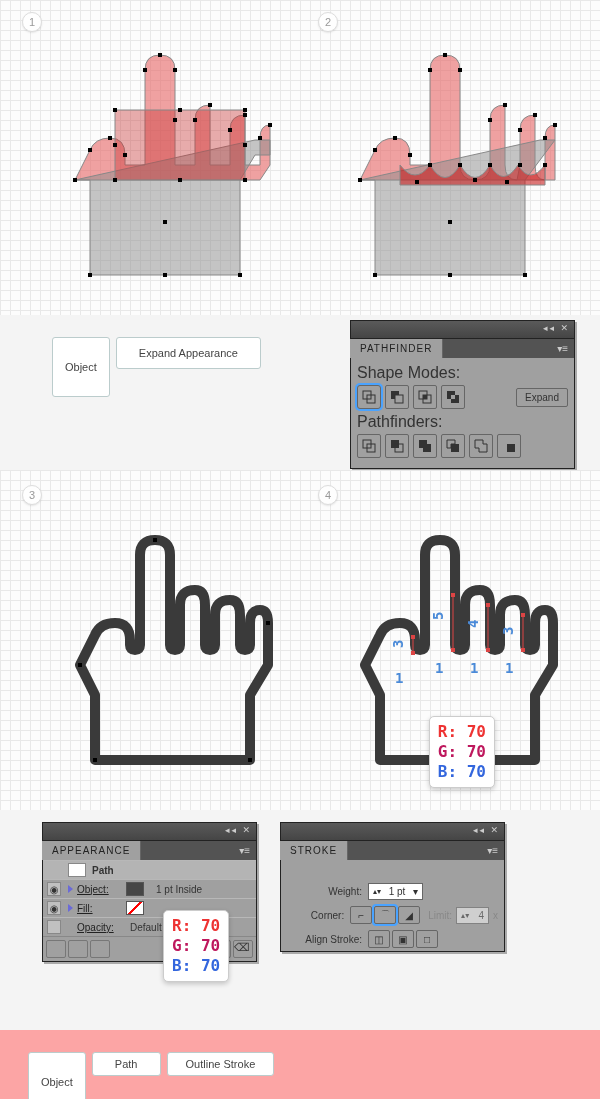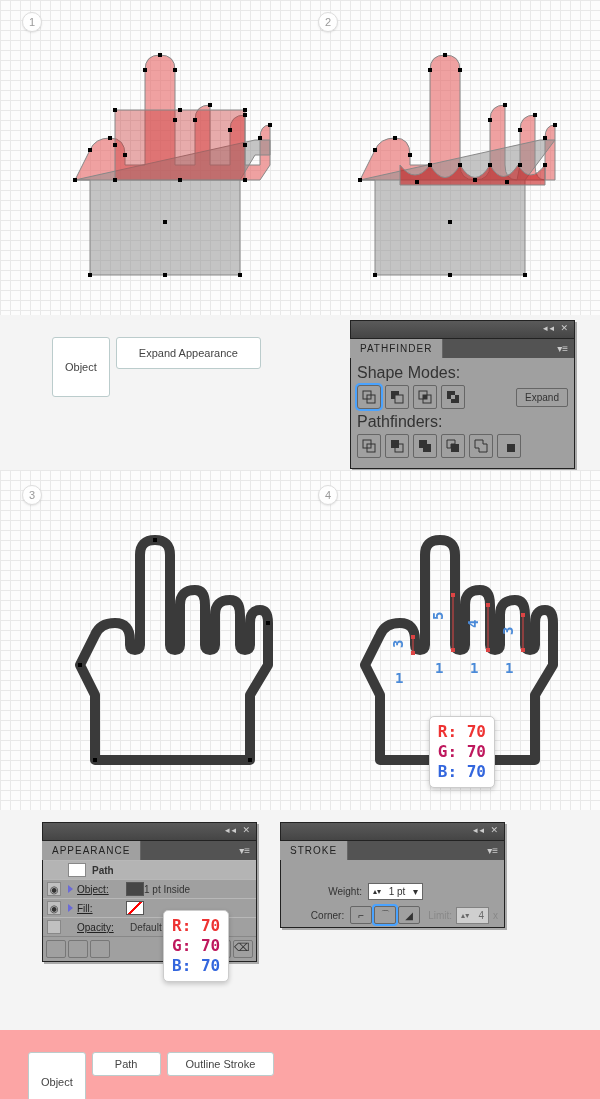--- a/index.html
+++ b/index.html
@@ -272,21 +272,21 @@
 <div class="app-row" style="background:#b4b4b4">
           <span style="width:17px"></span>
           <span class="sw" style="background:#fff;border:1px solid #888;margin-right:6px"></span>
           <b>Path</b>
         </div>
 <div class="app-row">
           <span class="eye">◉</span>
           <span class="tri"></span>
           <span class="lab">Object:</span>
           <span class="sw" style="background:#464646"></span>
-          <span style="">1 pt  Inside</span>
+          <span style="margin-left:12px">1 pt  Inside</span>
         </div>
 <div class="app-row">
           <span class="eye">◉</span>
           <span class="tri"></span>
           <span class="lab">Fill:</span>
           <span class="sw" style="background:linear-gradient(135deg,#fff 45%,red 45%,red 55%,#fff 55%)"></span>
         </div>
 <div class="app-row">
           <span class="eye"></span>
           <span style="width:13px"></span>
@@ -336,20 +336,28 @@
             <div class="s sel">⌒</div>
             <div class="s">◢</div>
           </div>
           <span style="margin-left:8px;color:#888">Limit:</span>
           <span class="numfield" style="width:40px;margin-left:4px;opacity:0.5">
             <span style="font-size:8px">▴▾</span>
             <span>4</span>
           </span>
           <span style="margin-left:4px;color:#888">x</span>
         </div>
+<div class="stroke-row">
+          <span class="slab">Align Stroke:</span>
+          <div class="seg">
+            <div class="s">◫</div>
+            <div class="s">▣</div>
+            <div class="s">□</div>
+          </div>
+        </div>
 </div>
 </div>
 </div>
 
 <div class="btnbar">
 <span class="btn">Object</span>
 <span class="btn" style="padding:5px 22px">Path</span>
 <span class="btn" style="padding:5px 18px">Outline Stroke</span>
 </div>
 

